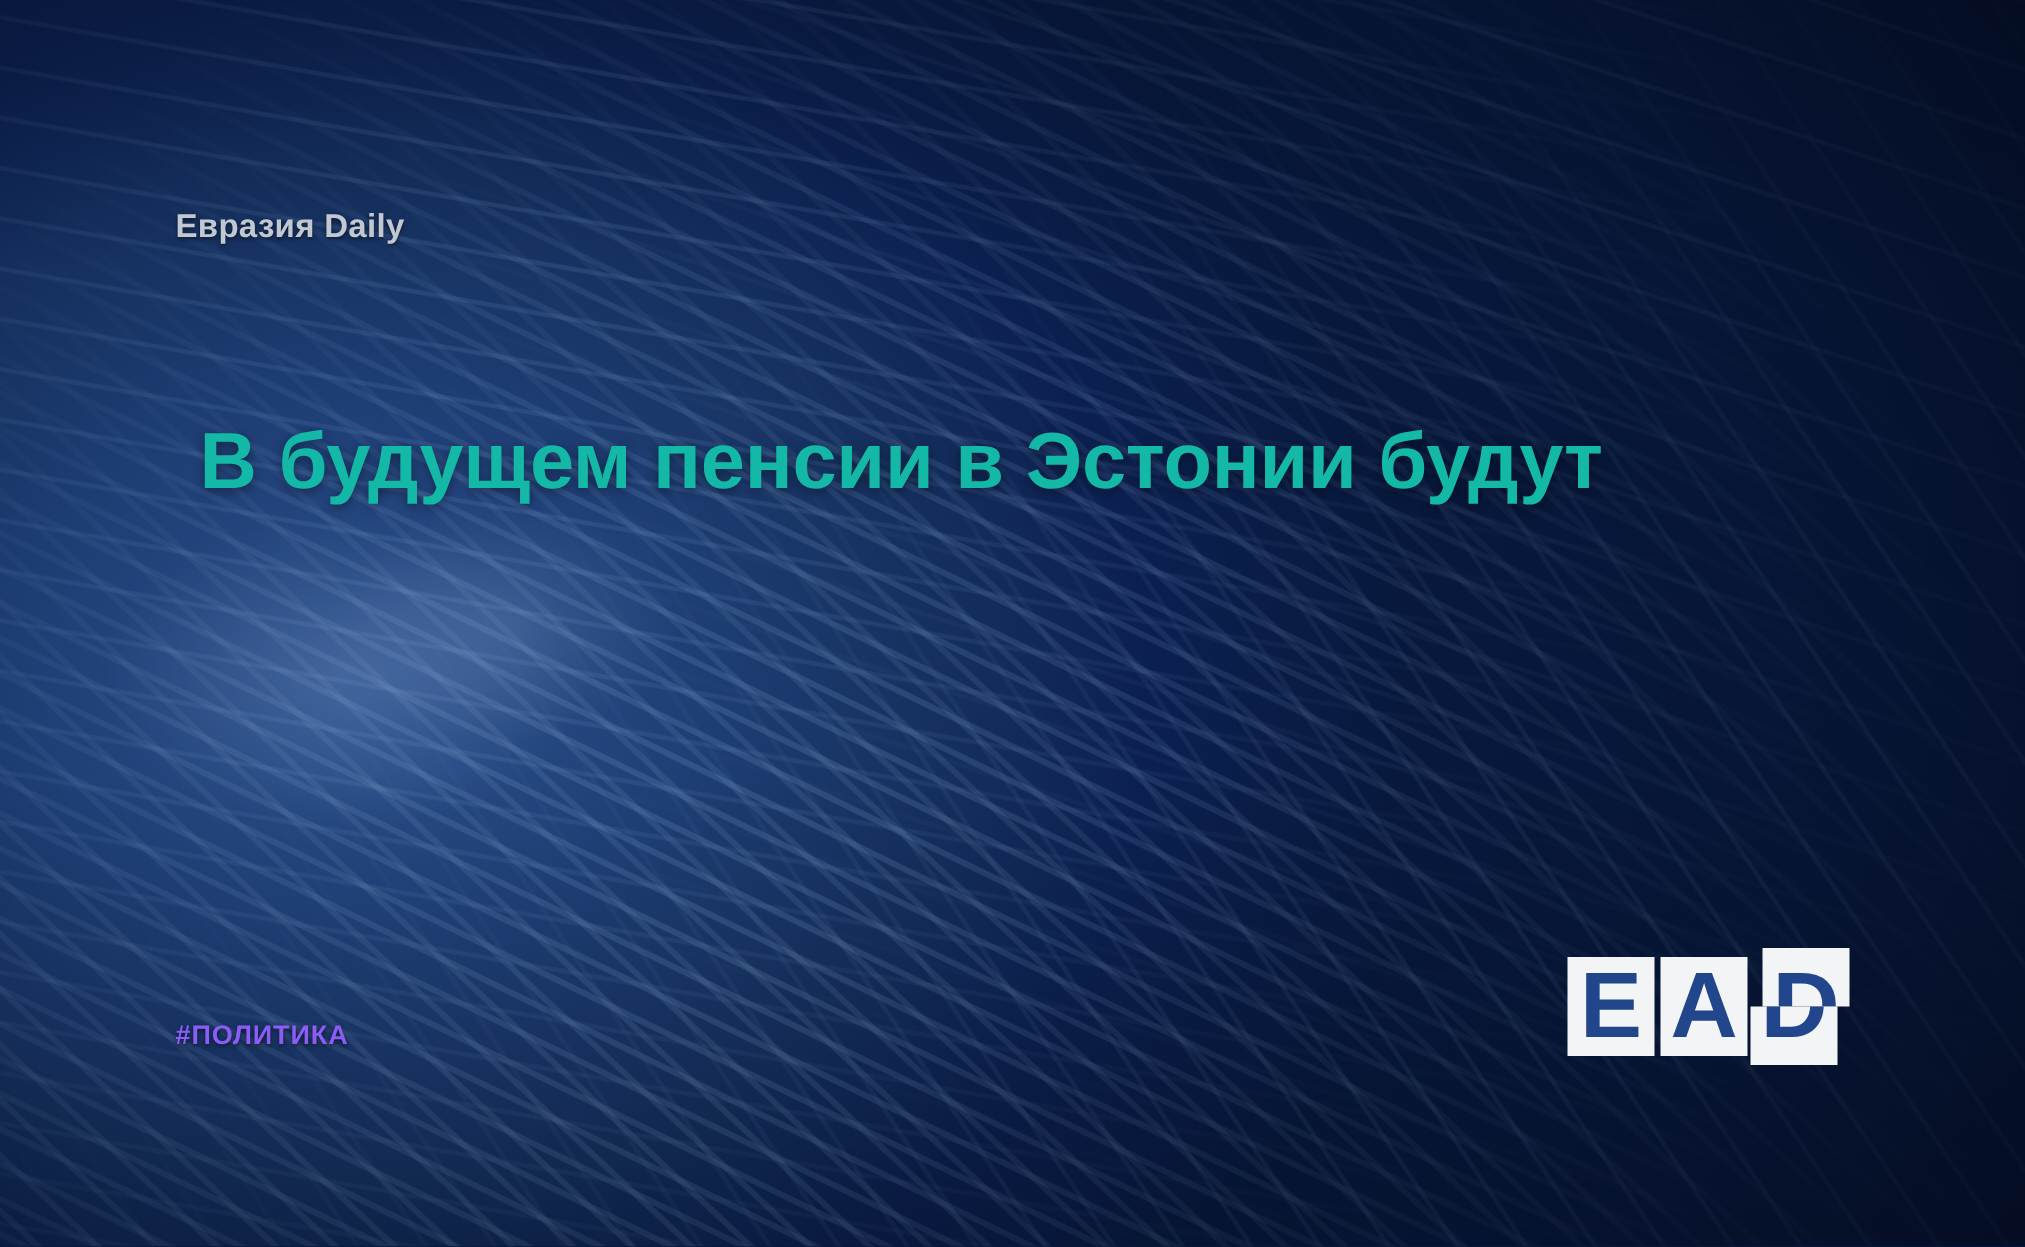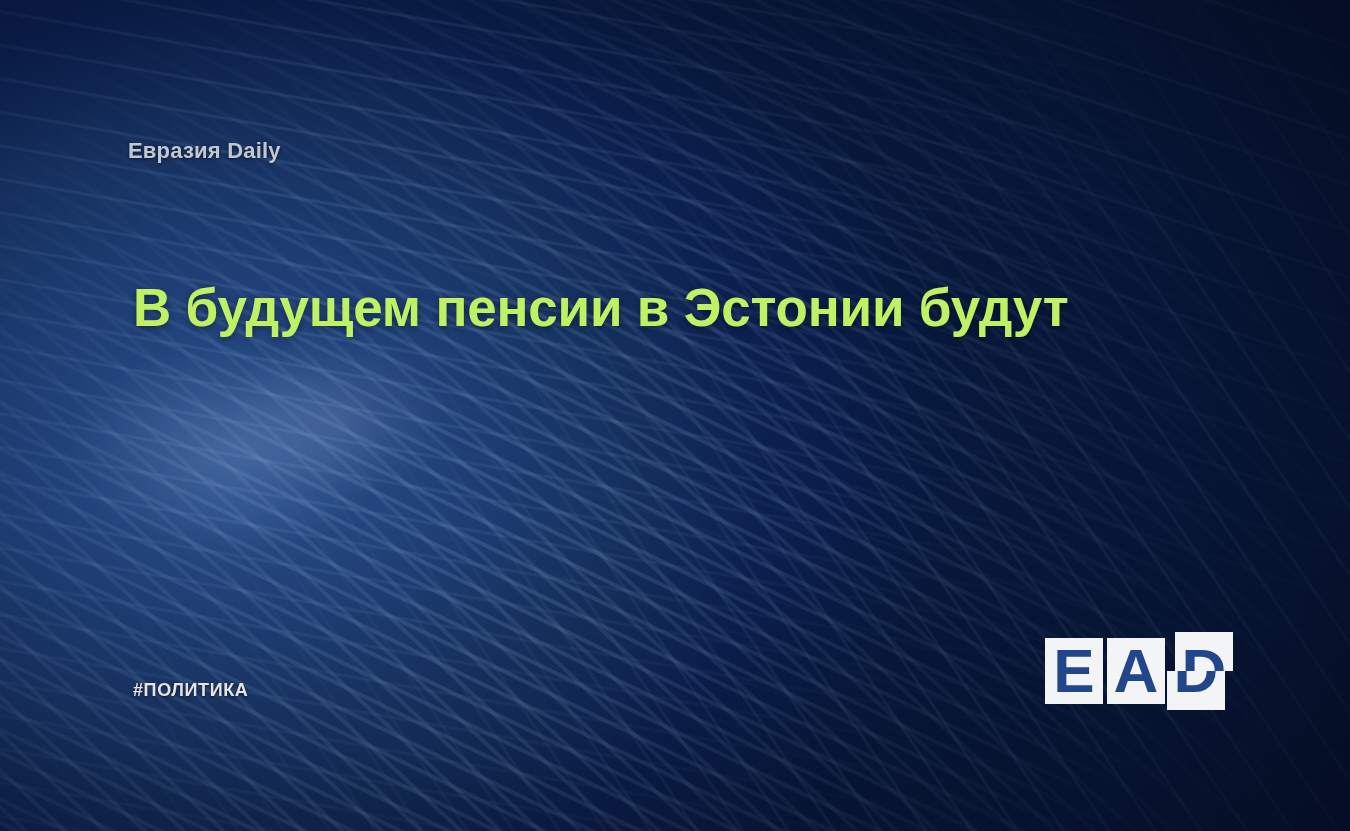--- a/index.html
+++ b/index.html
@@ -129,52 +129,52 @@
 
   
   .content {
     position: absolute;
     inset: 0;
     z-index: 5;
   }
 
   .site-name {
     position: absolute;
-    left: 128px;
+    left: 117px;
     top: 138px;
     font-size: 22px;
     font-weight: bold;
     letter-spacing: .2px;
     color: #c2c8d2;
     text-shadow: 0 1px 3px rgba(0,0,0,.55);
     white-space: nowrap;
   }
 
   .headline {
     position: absolute;
     left: 133px;
     top: 268px;
     width: 1060px;
     font-size: 53px;
     line-height: 80px;
     font-weight: bold;
-    color: #bef264;
+    color: #14b8a6;
     letter-spacing: -0.2px;
     text-shadow: 0 2px 7px rgba(0,0,0,.40);
   }
   .headline .hl-line { display: block; white-space: nowrap; }
 
   .category-tag {
     position: absolute;
-    left: 133px;
+    left: 117px;
     top: 680px;
     font-size: 18px;
     font-weight: bold;
     letter-spacing: .6px;
-    color: #e5e5e5;
+    color: #8b5cf6;
     text-shadow: 0 1px 3px rgba(0,0,0,.55);
     white-space: nowrap;
   }
 
   
   .logo {
     position: absolute;
     left: 1045px;
     top: 632px;
     width: 178px;

